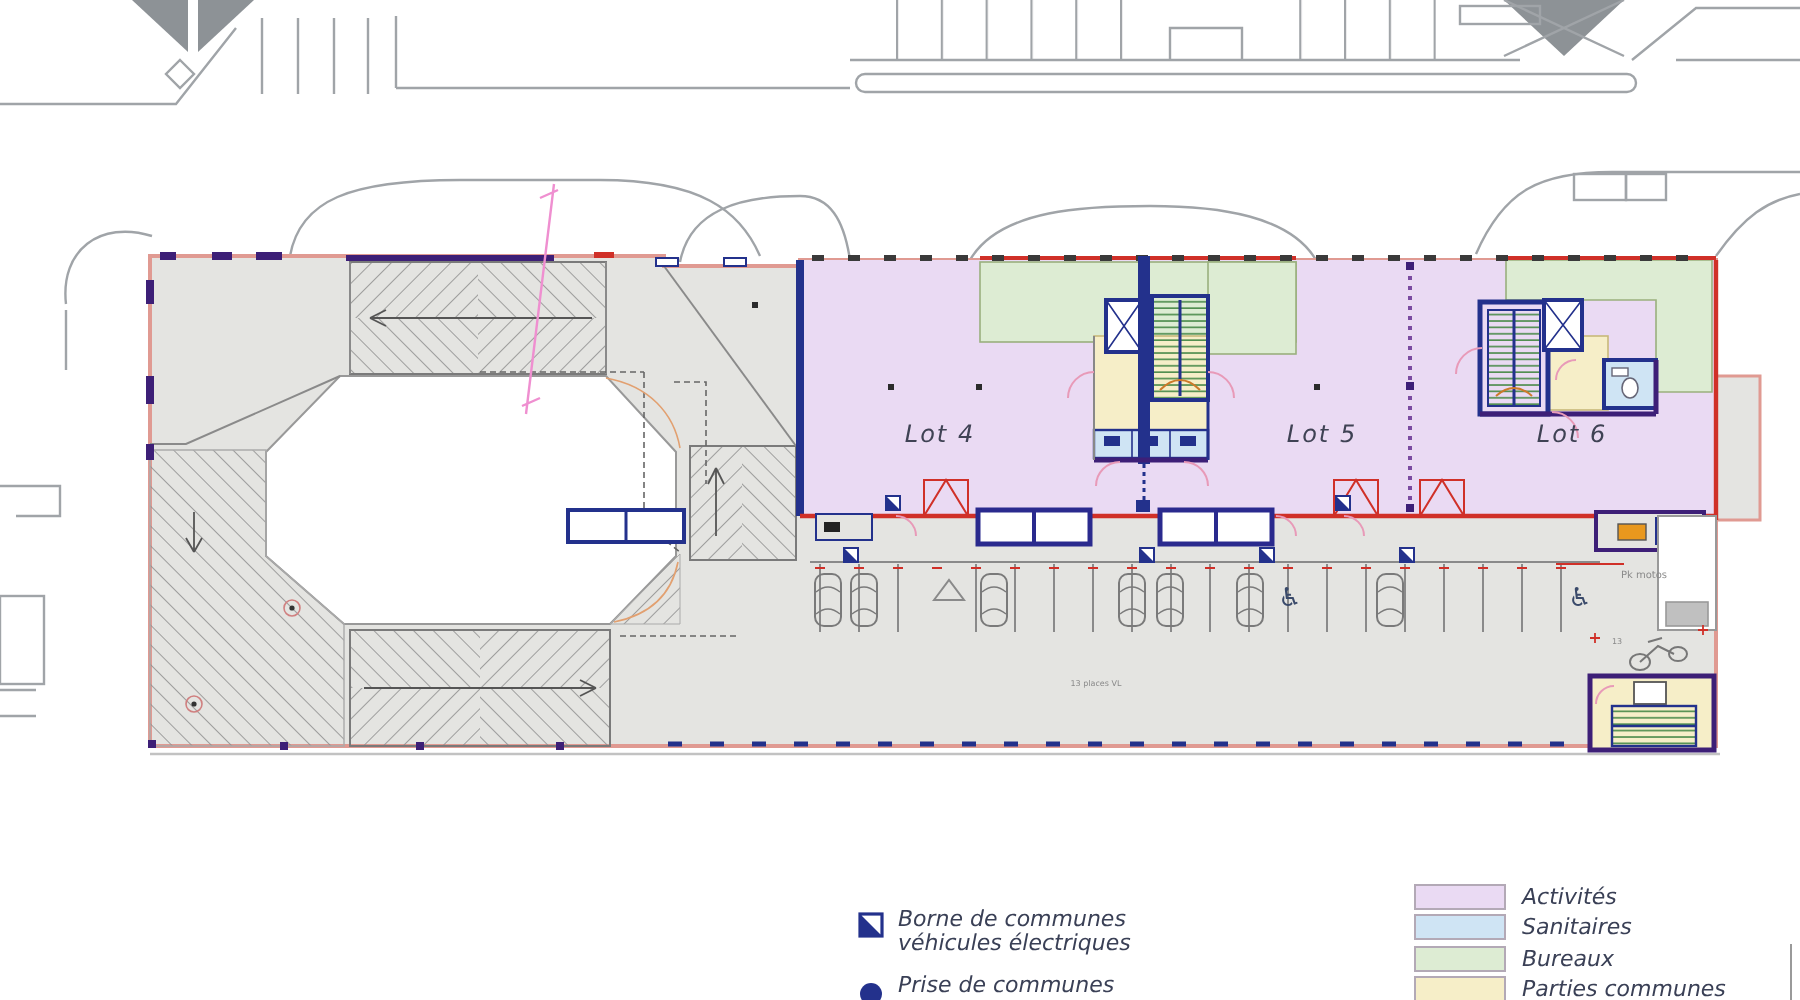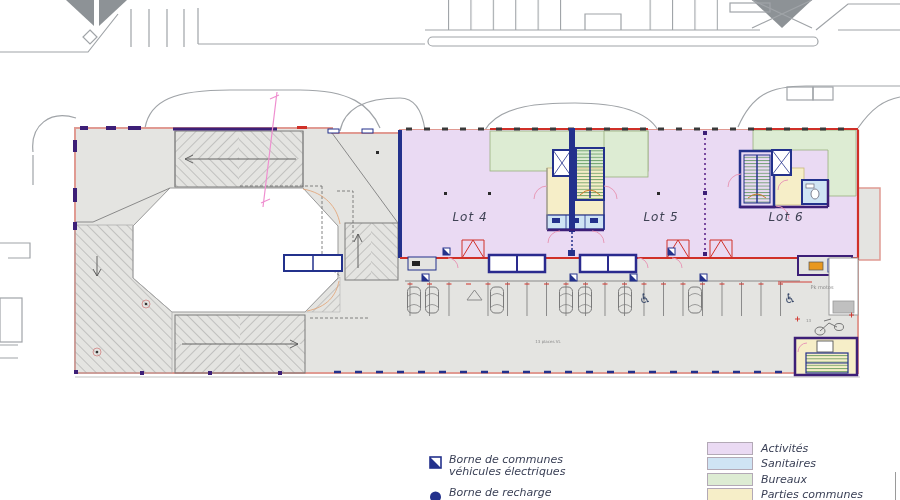--- a/index.html
+++ b/index.html
@@ -299,21 +299,21 @@
     <div>
       <div>Borne de communes</div>
       <div>véhicules électriques</div>
     </div>
   </div>
   <div class="legend-symrow">
     <svg class="legend-symicon" viewBox="0 0 13 13">
       <circle cx="6.5" cy="8" r="5.5" fill="#23318c"></circle>
     </svg>
     <div>
-      <div>Borne de recharge</div>
+      <div>Prise de communes</div>
     </div>
   </div>
 </div>
 
 <div class="legend-zones">
   <div class="legend-zonerow">
     <div class="legend-swatch" style="background-color: rgb(234, 218, 243);"></div>
     <div>Activités</div>
   </div>
   <div class="legend-zonerow">

